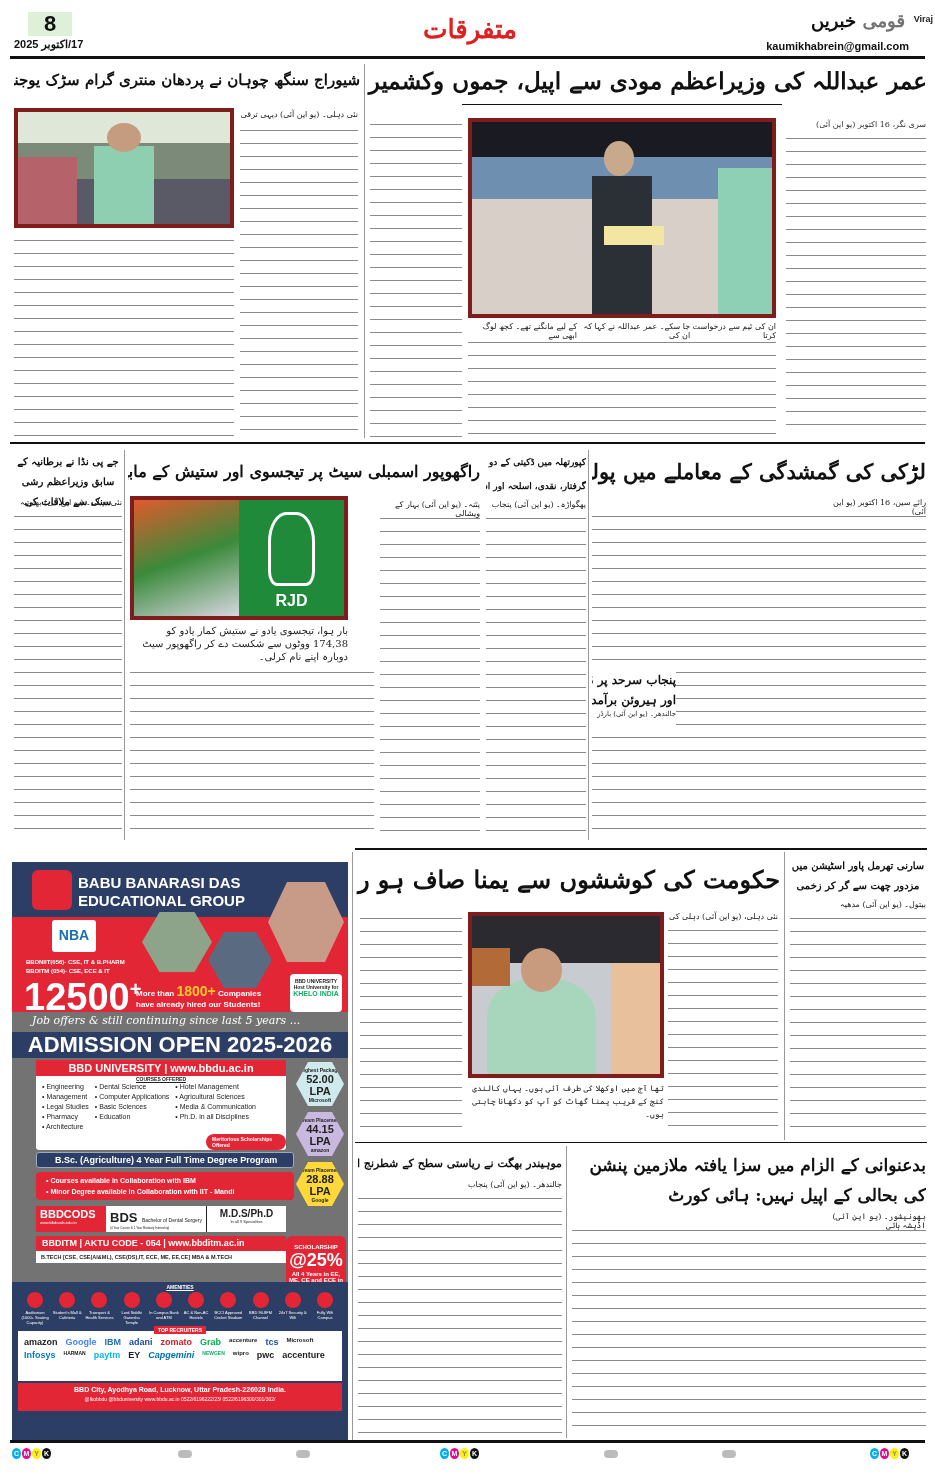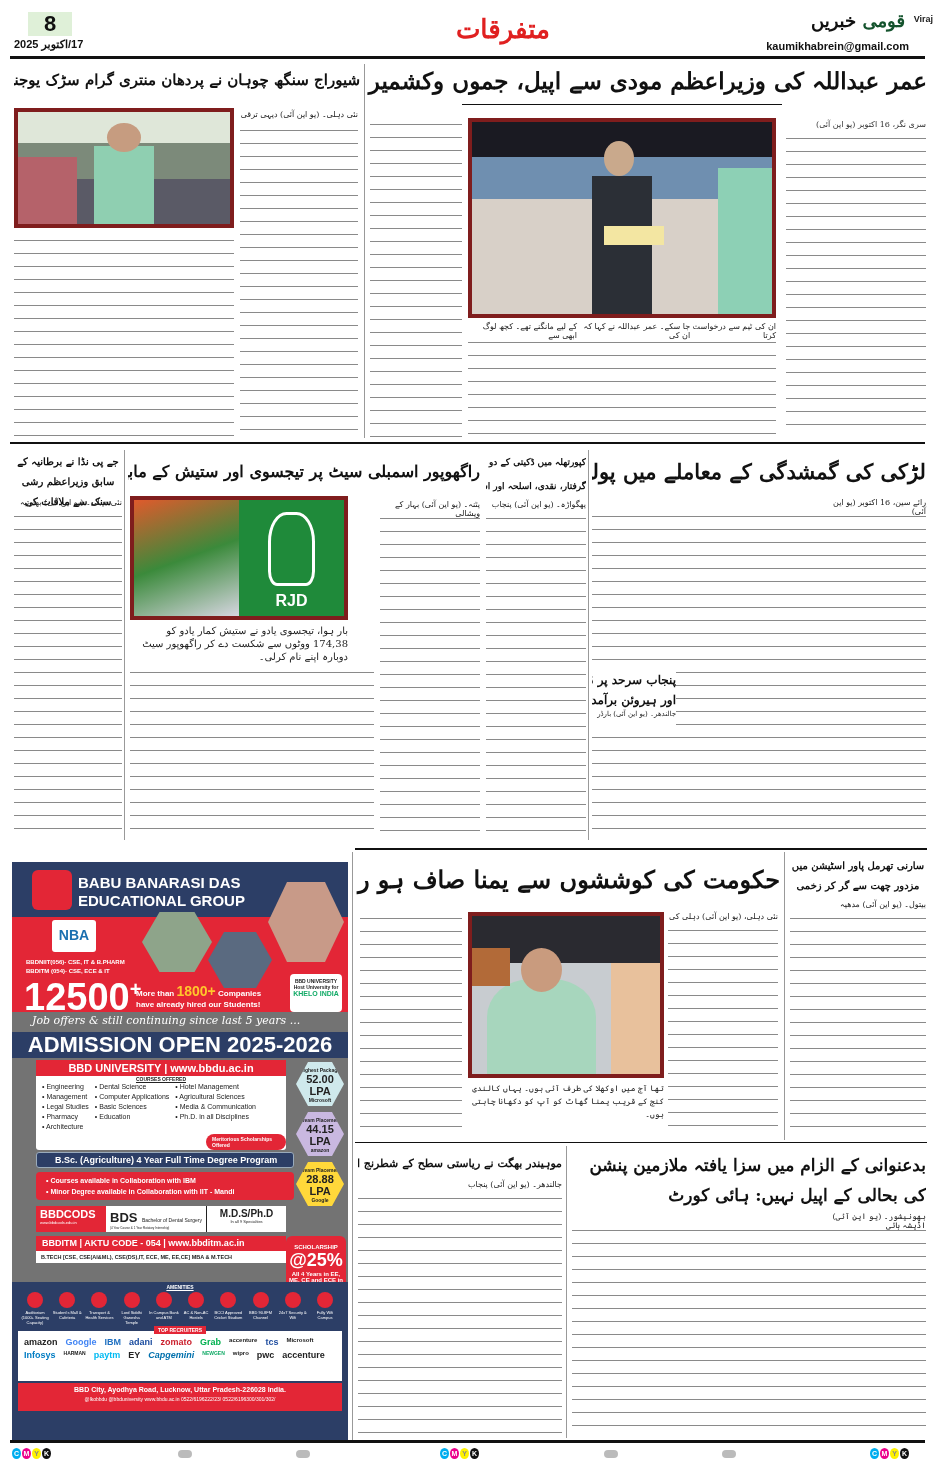--- a/index.html
+++ b/index.html
@@ -2,23 +2,23 @@
 <html><head>
 <meta charset="utf-8">
 <style>
   *{box-sizing:border-box;margin:0;padding:0}
   body{width:935px;height:1474px;background:#fff;font-family:"DejaVu Sans",sans-serif;color:#222;position:relative;overflow:hidden}
   .abs{position:absolute}
   .urdu{direction:rtl;font-family:"DejaVu Serif",serif;}
   
   .pg-num{left:28px;top:12px;width:44px;height:24px;background:#dff0d8;font:bold 22px "Liberation Sans",sans-serif;text-align:center;line-height:24px;color:#111}
   .pg-date{left:14px;top:38px;font:bold 11px "Liberation Sans",sans-serif;color:#111}
-  .section-title{left:390px;top:14px;width:160px;text-align:right;font:bold 26px "DejaVu Serif",serif;color:#e02020;direction:rtl}
+  .section-title{left:390px;top:14px;width:160px;text-align:center;font:bold 26px "DejaVu Serif",serif;color:#e02020;direction:rtl}
   .masthead{right:30px;top:10px;font:bold 18px "DejaVu Serif",serif;direction:rtl;color:#111}
-  .masthead .red{color:#14532d}
+  .masthead .red{color:#737373}
   .viraj{right:14px;top:12px;font:bold 11px "Liberation Sans",sans-serif}
   .email{right:26px;top:40px;font:bold 11px "Liberation Sans",sans-serif;color:#111}
   .rule{left:10px;width:915px;height:3px;background:#111}
   
   .hl{font-family:"DejaVu Serif",serif;font-weight:bold;direction:rtl;color:#111;white-space:nowrap;overflow:hidden}
   .col-text{font-family:"DejaVu Serif",serif;direction:rtl;font-size:8px;line-height:13px;color:#333;overflow:hidden;text-align:justify}
   .photo{overflow:hidden;border:4px solid #7f1d1d}
   .vline{width:1px;background:#999}
   .hline{height:1px;background:#999}
   

